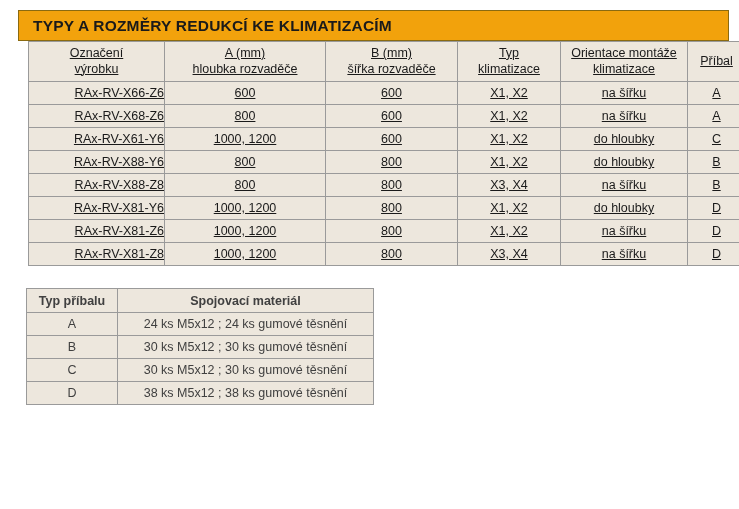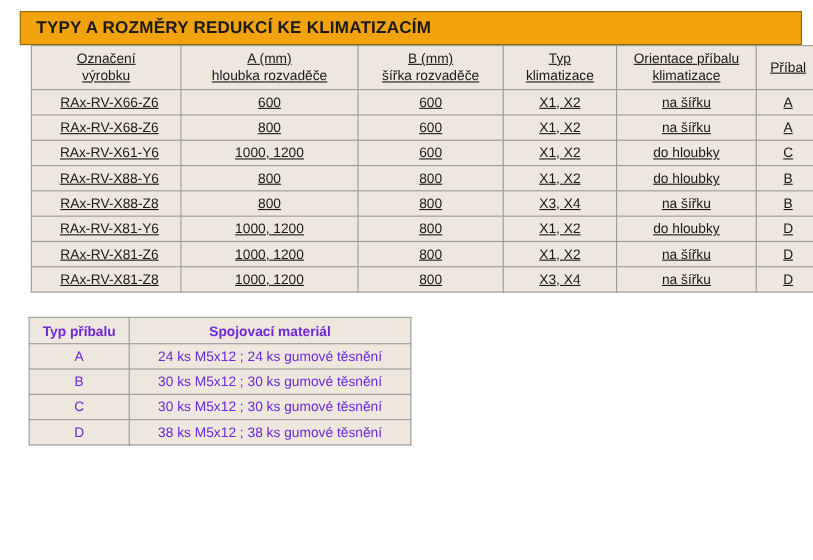--- a/index.html
+++ b/index.html
@@ -60,21 +60,21 @@
     font-weight: normal;
     line-height: 1.25;
     vertical-align: middle;
   }
   table.main tbody td {
     background: #EDE7DD;
     height: 22px;
     vertical-align: middle;
   }
   table.main tbody td.left {
-    text-align: center;
+    text-align: right;
     padding-left: 6px;
   }
   
   .c0 { width: 135px; }
   .c1 { width: 160px; }
   .c2 { width: 131px; }
   .c3 { width: 102px; }
   .c4 { width: 126px; }
   .c5 { width: 57px; }
 
@@ -86,21 +86,21 @@
     table-layout: fixed;
   }
   table.accessory th, table.accessory td {
     border: 1px solid #9a9a9a;
     text-align: center;
     font-size: 12.5px;
     padding: 0;
     height: 22px;
     vertical-align: middle;
     background: #EDE7DD;
-    color: #6d28d9;
+    color: #404040;
   }
   table.accessory thead th {
     font-weight: bold;
     height: 23px;
   }
   .a0 { width: 90px; }
   .a1 { width: 255px; }
 </style>
 </head>
 <body>
@@ -124,21 +124,21 @@
         </th>
         <th class="c2">
           <div>B (mm)</div>
           <div>šířka rozvaděče</div>
         </th>
         <th class="c3">
           <div>Typ</div>
           <div>klimatizace</div>
         </th>
         <th class="c4">
-          <div>Orientace příbalu</div>
+          <div>Orientace montáže</div>
           <div>klimatizace</div>
         </th>
         <th class="c5">
           <div>Příbal</div>
         </th>
       </tr>
     </thead>
     <tbody>
       <tr>
         <td class="left">RAx-RV-X66-Z6</td>

